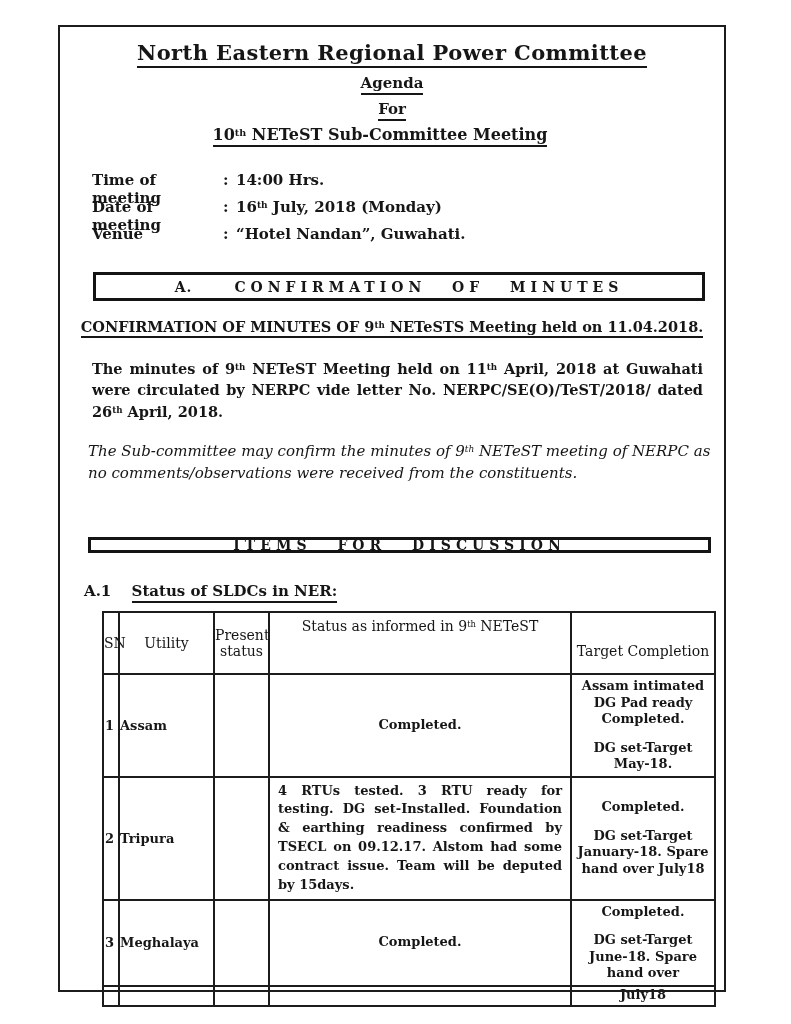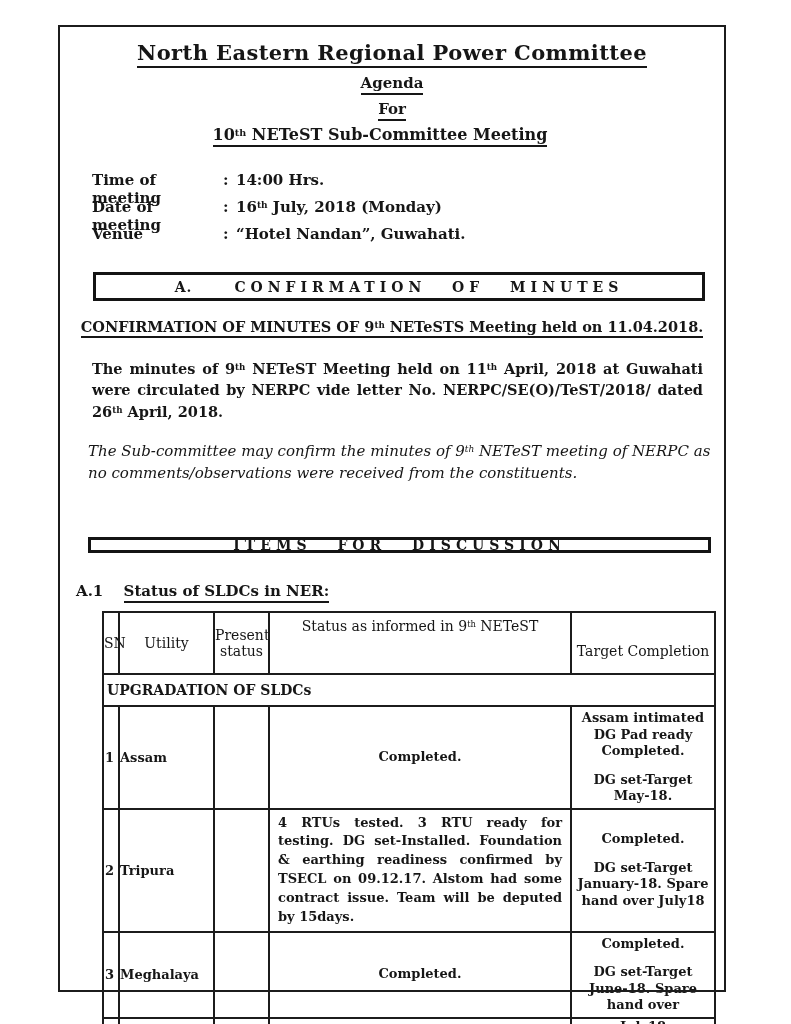--- a/index.html
+++ b/index.html
@@ -49,21 +49,21 @@
   .hbox-a .prefix { margin-right: 42px; letter-spacing: 1px; }
 
   .conf-heading { position: absolute; left: 60px; top: 318px; width: 664px; text-align: center;
     font-size: 14.5px; font-weight: bold; }
 
   .para-bold { position: absolute; left: 92px; top: 357px; width: 611px;
     font-size: 14.5px; font-weight: bold; line-height: 21px; text-align: justify; }
   .para-italic { position: absolute; left: 88px; top: 438px; width: 624px;
     font-size: 15px; font-style: italic; line-height: 22px; }
 
-  .item-heading { position: absolute; left: 76px; top: 582px; font-size: 15px; font-weight: bold; }
+  .item-heading { position: absolute; left: 84px; top: 582px; font-size: 15px; font-weight: bold; }
   .item-heading .num { margin-right: 15px; }
 
   table.doc-table {
     position: absolute; left: 102px; top: 611px; width: 612px;
     border-collapse: collapse; table-layout: fixed;
     font-size: 13px; z-index: 1;
   }
   .doc-table td { border: 2px solid #1c1c1c; vertical-align: middle; overflow: hidden; }
   .doc-table tr.thead { height: 62px; font-size: 14px; font-weight: normal; }
   .doc-table tr.thead td { text-align: center; }
@@ -156,23 +156,20 @@
         <tr class="thead">
       <td class="th-sn">SN</td>
       <td>Utility</td>
       <td>
         <div>Present</div>
         <div>status</div>
       </td>
       <td class="th-status"><span>Status as informed in 9</span><span class="sup">th</span><span> NETeST</span></td>
       <td class="th-target">Target Completion</td>
     </tr>
-    <tr class="section">
-      <td colspan="5">UPGRADATION OF SLDCs</td>
-    </tr>
     <tr class="r1">
       <td class="c-sn">1</td>
       <td class="c-utility">Assam</td>
       <td class="c-present"></td>
       <td class="c-status">Completed.</td>
       <td class="c-target">
         <div class="tline">Assam intimated DG Pad ready Completed.</div>
         <div class="tline">DG set-Target May-18.</div>
       </td>
     </tr>

